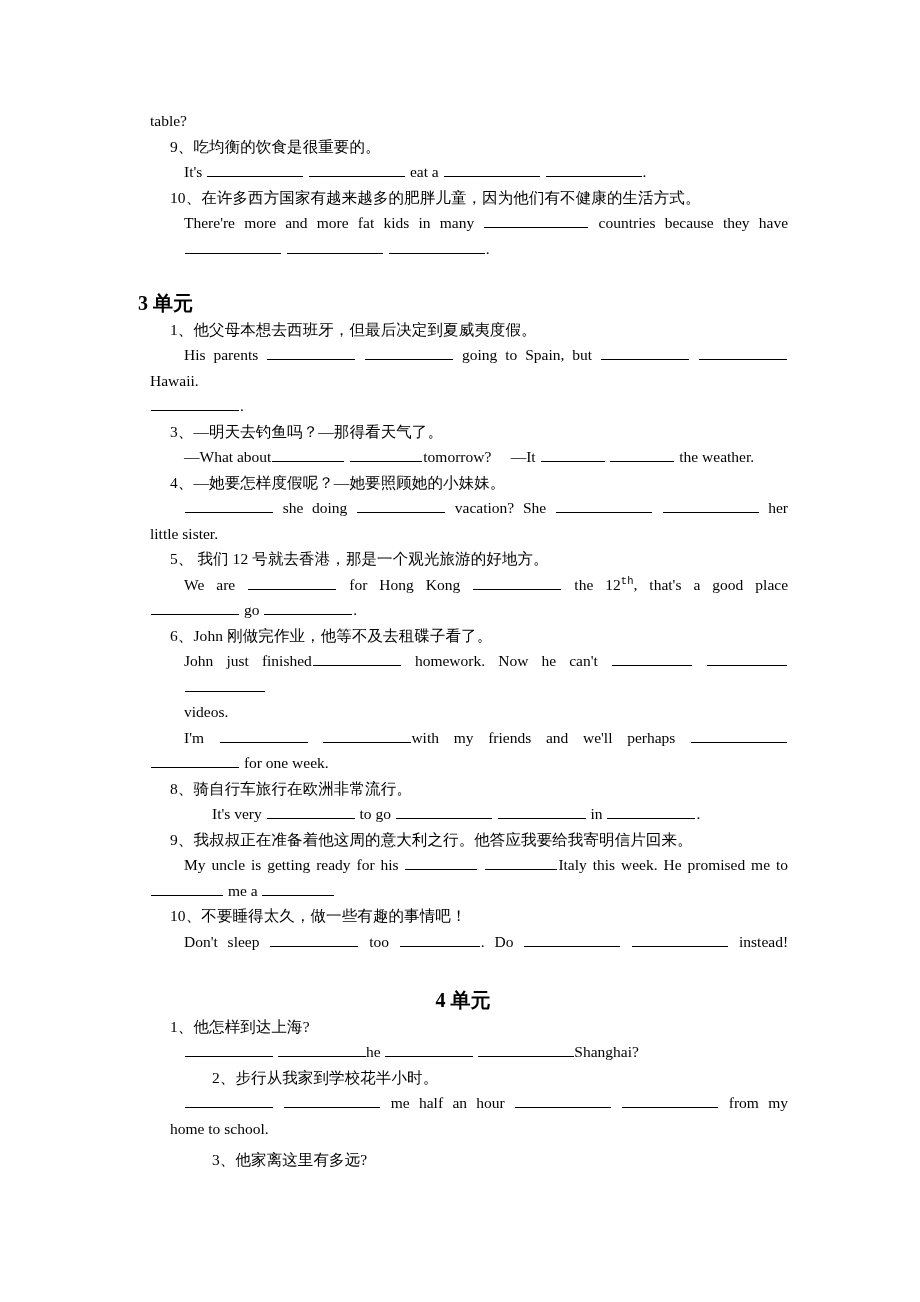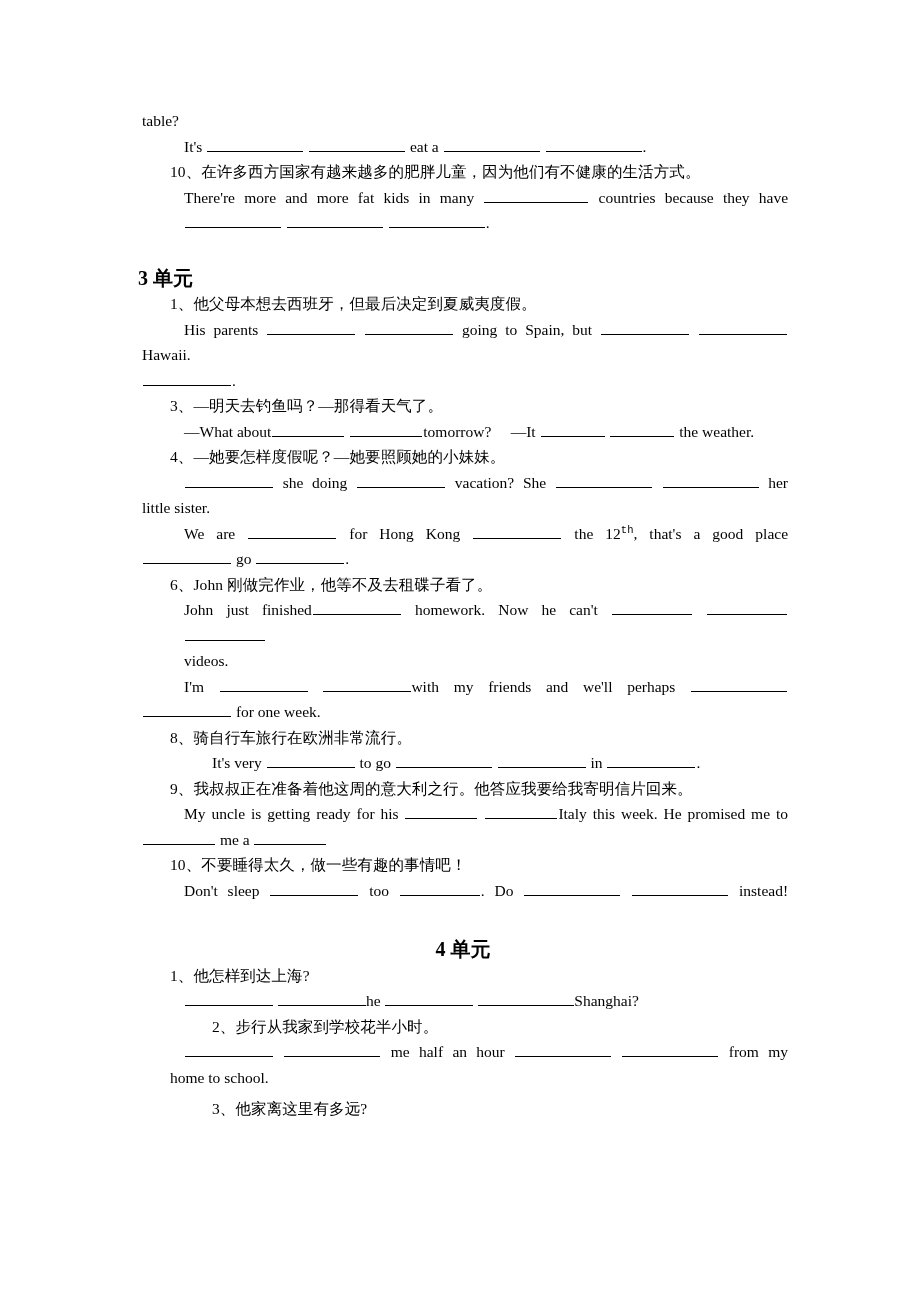--- a/index.html
+++ b/index.html
@@ -38,21 +38,21 @@
   .ln.cn {
     font-family: "Liberation Serif", "DejaVu Serif", serif;
     letter-spacing: 0.1px;
   }
   .ln.spread {
     text-align: justify;
     text-align-last: justify;
   }
 
   
-  .i0  { margin-left: 4px; }
+  .i0  { margin-left: 12px; }
   .i1  { margin-left: 32px; }
   .i2  { margin-left: 46px; }
   .i3  { margin-left: 74px; }
 
   
   .unit-head {
     font-size: 20px;
     line-height: 25.5px;
     font-weight: bold;
     margin: 0;
@@ -91,20 +91,23 @@
 </head>
 <body>
 
 <div class="page">
   <div class="body-col">
 
     <p class="ln i0">
       <span>table?</span>
     </p>
 
+    <p class="ln cn i1">
+      <span>9、</span><span>吃均衡的饮食是很重要的。</span>
+    </p>
     <p class="ln i2">
       <span>It's</span>
       <span class="blk b11"></span>
       <span class="blk b11"></span>
       <span>eat a</span>
       <span class="blk b11"></span>
       <span class="blk b11"></span><span>.</span>
     </p>
 
     <p class="ln cn i1">
@@ -167,20 +170,23 @@
       <span>vacation?</span>
       <span>She</span>
       <span class="blk b11"></span>
       <span class="blk b11"></span>
       <span>her</span>
     </p>
     <p class="ln i0">
       <span>little sister.</span>
     </p>
 
+    <p class="ln cn i1">
+      <span>5、</span>&nbsp;<span>我们 12 号就去香港，那是一个观光旅游的好地方。</span>
+    </p>
     <p class="ln spread i2">
       <span>We are</span>
       <span class="blk b10"></span>
       <span>for Hong Kong</span>
       <span class="blk b10"></span>
       <span><span>the 12</span><sup>th</sup><span>, that's a good place</span></span>
     </p>
     <p class="ln i0">
       <span class="blk b10"></span>
       <span>go</span>

